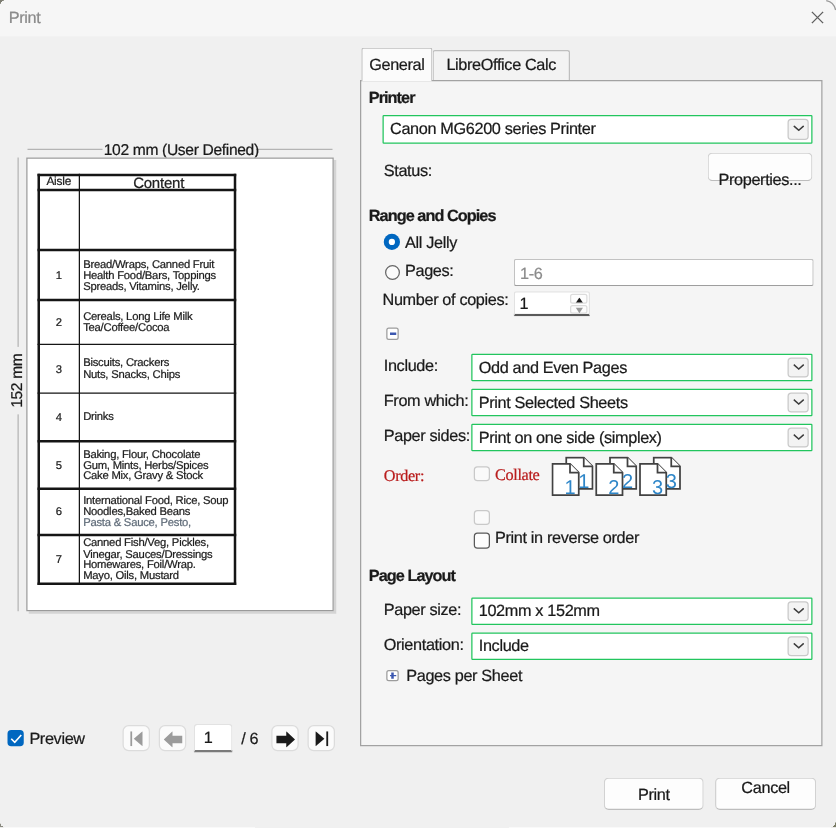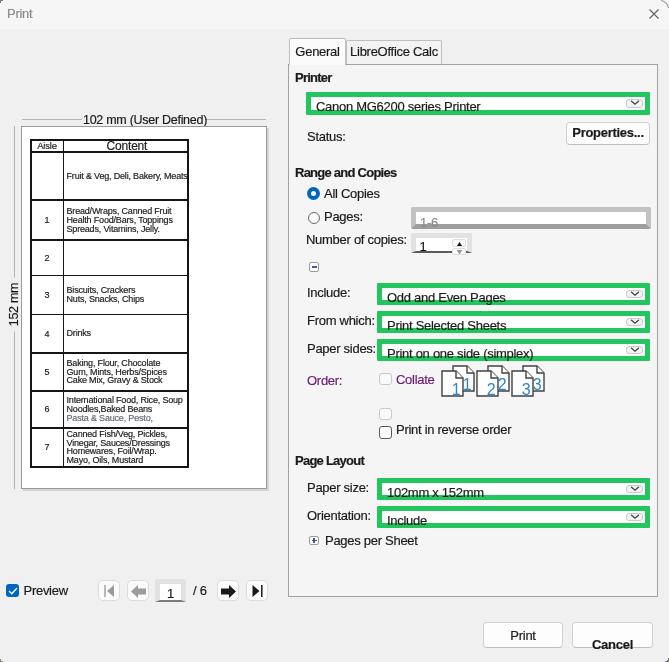--- a/index.html
+++ b/index.html
@@ -1,33 +1,33 @@
 <!DOCTYPE html>
 <html><head>
 <meta charset="utf-8">
 <style>
   * { margin:0; padding:0; box-sizing:border-box; }
   html,body { width:669px; height:662px; background:#fff; }
   body { font-family:"Liberation Sans", sans-serif; font-size:13px; letter-spacing:-0.28px; line-height:14px; color:#1a1a1a; -webkit-text-stroke:0.18px; }
   #dlg { position:relative; width:669px; height:662px; background:#f0f0f0; overflow:hidden; }
   .abs { position:absolute; }
   .bold { font-weight:bold; letter-spacing:-0.75px; }
-  .gray { color:#701a75; }
+  .gray { color:#b91c1c;font-family:Liberation Serif, serif; }
   
   #titlebar { position:absolute; left:0; top:0; width:669px; height:29px; background:#f6f6f6; }
   
   .tab { position:absolute; border:1px solid #bfbfbf; border-bottom:none; border-radius:2px 2px 0 0; text-align:center; }
   
   #panel { position:absolute; left:288px; top:64px; width:370px; height:533px; border:1px solid #a2a2a2; background:#f5f5f5; }
   
-  .combo { position:absolute; background:#fff; border:5px solid #22c55e; border-radius:1px; }
+  .combo { position:absolute; background:#fff; border:1px solid #22c55e; border-radius:1px; }
   .combo .txt { position:absolute; left:5px; top:3px; white-space:nowrap; line-height:14px; }
   .combo .btn { position:absolute; right:2px; top:2px; bottom:2px; width:17px; background:#f3f3f3; border:1px solid #c9c9c9; border-radius:3px; }
   .chev { position:absolute; left:50%; top:50%; width:9px; height:5px; transform:translate(-50%,-55%); }
-  .input { position:absolute; background:#fff; border:5px solid #a21caf; }
+  .input { position:absolute; background:#fff; border:1px solid #a21caf; }
   .btn-std { position:absolute; background:#fdfdfd; border:1px solid #d2d2d2; border-bottom-color:#bdbdbd; border-radius:4px; text-align:center; color:#1a1a1a; }
   .radio { position:absolute; width:14px; height:14px; border-radius:50%; }
   .checkbox { position:absolute; width:14px; height:14px; border-radius:3px; }
   .expander { position:absolute; width:9.5px; height:9.5px; border:1px solid #9c9c9c; border-radius:2px; background:#fff; }
   .navbtn { position:absolute; width:22px; height:21px; background:#fbfbfb; border:1px solid #dcdcdc; border-radius:5px; }
   .prow { position:absolute; left:0; width:159px; display:flex; }
   .pn { width:34px; display:flex; align-items:center; justify-content:center; }
   .pc { flex:1; padding-left:2.5px; display:flex; flex-direction:column; justify-content:center; line-height:8.7px; white-space:nowrap; }
   .pl { position:absolute; background:#151515; }
 </style>
@@ -55,30 +55,27 @@
   <div class="abs" style="left:-13.5px; top:297.5px; width:54px; height:13px; line-height:13px; font-size:12.5px; text-align:center; transform:rotate(-90deg); transform-origin:center; background:#f0f0f0; z-index:5;">152 mm</div>
 
   <div class="abs" style="left:21px; top:126px; width:246px; height:363px; background:#fff; border:1px solid #9a9a9a; box-shadow:2px 2px 0 rgba(160,160,160,0.35);"></div>
 
   <div id="ptable" class="abs" style="left:30px; top:139px; width:159px; height:329px; font-size:9px; color:#202020; letter-spacing:-0.18px;">
 
     <div class="prow" style="top:2px;   height:10.4px;gap:40px;">
         <div class="pn" style="font-size:9.5px;">Aisle</div>
         <div class="pc" style="font-size:12px;">Content</div>
       </div>
-    <div class="prow" style="top:14.2px; height:46px;">
-        <div class="pn"></div>
-        <div class="pc">Fruit &amp; Veg, Deli, Bakery, Meats</div>
-      </div>
     <div class="prow" style="top:62px;   height:38.3px;">
         <div class="pn">1</div>
         <div class="pc">Bread/Wraps, Canned Fruit<br>Health Food/Bars, Toppings<br>Spreads, Vitamins, Jelly.</div>
       </div>
     <div class="prow" style="top:102.1px; height:33.6px;">
         <div class="pn">2</div>
+        <div class="pc">Cereals, Long Life Milk<br>Tea/Coffee/Cocoa</div>
       </div>
     <div class="prow" style="top:137.5px; height:37.2px;">
         <div class="pn">3</div>
         <div class="pc">Biscuits, Crackers<br>Nuts, Snacks, Chips</div>
       </div>
     <div class="prow" style="top:176.5px; height:36.3px;">
         <div class="pn">4</div>
         <div class="pc">Drinks</div>
       </div>
     <div class="prow" style="top:214.6px; height:36.7px;">
@@ -103,41 +100,41 @@
     <div class="pl" style="left:0; top:212.8px; width:159px; height:1.8px;"></div>
     <div class="pl" style="left:0; top:251.3px; width:159px; height:1.8px;"></div>
     <div class="pl" style="left:0; top:287.8px; width:159px; height:1.8px;"></div>
     <div class="pl" style="left:0; top:327.2px; width:159px; height:1.6px;"></div>
     <div class="pl" style="left:0; top:0; width:2px; height:328.8px;"></div>
     <div class="pl" style="left:32.5px; top:0; width:1.8px; height:328.8px;"></div>
     <div class="pl" style="left:157.4px; top:0; width:1.6px; height:328.8px;"></div>
   </div>
 
   <div class="tab" style="left:289px; top:38px; width:57px; height:27px; background:#fbfbfb; z-index:3; padding-top:6px;">General</div>
-  <div class="tab" style="left:346px; top:40px; width:96px; height:24px; background:#f3f3f3; z-index:2; padding-top:4px;">LibreOffice Calc</div>
+  <div class="tab" style="left:346px; top:40px; width:110px; height:24px; background:#f3f3f3; z-index:2; padding-top:4px;">LibreOffice Calc</div>
 
   <div id="panel"></div>
 
   <div class="abs bold" style="left:295px; top:71px;">Printer</div>
   <div class="combo" style="left:306px; top:92px; width:344px; height:22.5px;">
     <span class="txt">Canon MG6200 series Printer</span>
     <span class="btn">
         <svg class="chev" viewBox="0 0 9 5">
           <path d="M0.5 0.5 L4.5 4 L8.5 0.5" stroke="#3c3c3c" stroke-width="1.2" fill="none"></path>
         </svg>
       </span>
   </div>
   <div class="lbl abs" style="left:307px; top:129.5px;">Status:</div>
-  <div class="btn-std" style="left:566px; top:122px; width:84px; height:23px; padding-top:3px;font-weight:bold;">Properties...</div>
+  <div class="btn-std" style="left:566px; top:122px; width:84px; height:23px; padding-top:14px;">Properties...</div>
 
   <div class="abs bold" style="left:295px; top:165.5px;">Range and Copies</div>
 
   <div class="radio" style="left:307px; top:187px; width:13px; height:13px; background:#0067c0;"></div>
   <div class="abs" style="left:311px; top:191px; width:5px; height:5px; border-radius:50%; background:#fff;"></div>
-  <div class="lbl abs" style="left:324px; top:187px;">All Copies</div>
+  <div class="lbl abs" style="left:324px; top:187px;">All Jelly</div>
 
   <div class="radio" style="left:307.5px; top:211.5px; width:12px; height:12px; background:#fbfbfb; border:1px solid #666;"></div>
   <div class="lbl abs" style="left:324px; top:209.5px;">Pages:</div>
   <div class="input" style="left:411px; top:207px; width:240px; height:22px; border-color:#c2c2c2; border-bottom-color:#9e9e9e; border-radius:2px;">
       <span style="position:absolute; left:4px; top:3.5px; color:#8b8b8b;">1-6</span>
     </div>
 
   <div class="lbl abs" style="left:306px; top:233px;">Number of copies:</div>
   <div class="input" style="left:411px; top:233px; width:60.5px; height:19.5px; border-color:#e2e2e2; border-bottom:2px solid #5a5a5a; border-radius:2px 2px 0 0;">
     <span style="position:absolute; left:3.5px; top:2px;">1</span>
@@ -271,14 +268,14 @@
       </svg>
   </div>
   <div class="navbtn" style="left:246px; top:580px;">
     <svg style="position:absolute; left:5px; top:4px;" width="11" height="12" viewBox="0 0 11 12">
         <path d="M9.8 0 V12" stroke="#1a1a1a" stroke-width="1.5"></path>
         <path d="M0.5 0 L7.5 6 L0.5 12 Z" fill="#1a1a1a"></path>
       </svg>
   </div>
 
   <div class="btn-std" style="left:483px; top:622px; width:80px; height:26px; padding-top:5.5px;">Print</div>
-  <div class="btn-std" style="left:572px; top:622px; width:81px; height:26px; padding-top:15px;font-weight:bold;">Cancel</div>
+  <div class="btn-std" style="left:572px; top:622px; width:81px; height:26px; padding-top:0;">Cancel</div>
 </div>
 
 </body></html>

